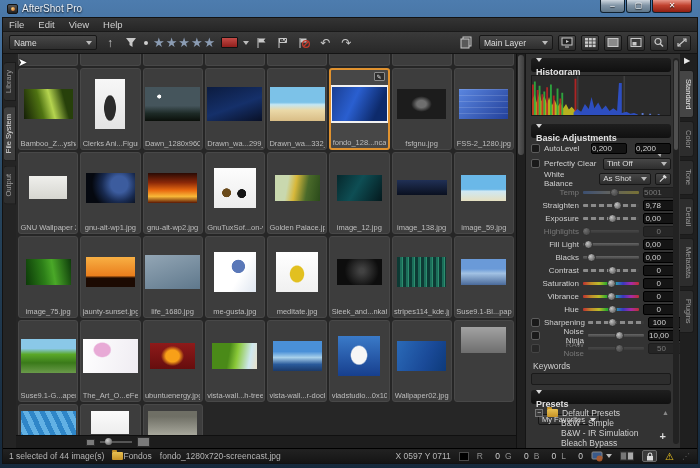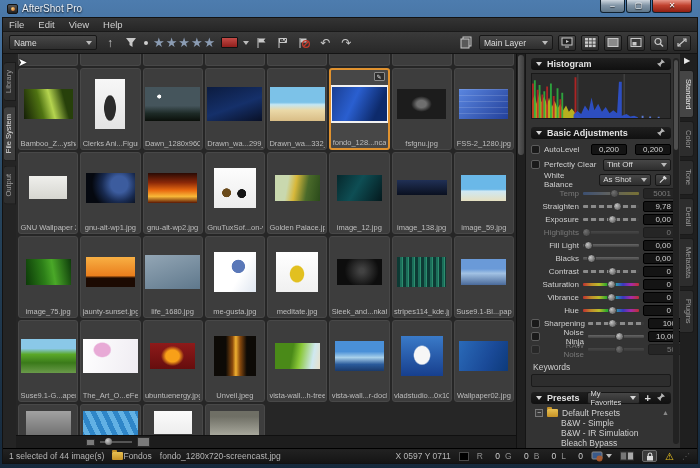--- a/index.html
+++ b/index.html
@@ -48,37 +48,37 @@
   .zoombar{height:13px;background:#1d1d1d;border-top:1px solid #101010;display:flex;align-items:center;padding-left:70px;gap:5px;}
   .zico{background:#7a7a7a;border:1px solid #2a2a2a;}
   .ztrack{width:32px;height:2px;background:#555;position:relative;}
   .zhandle{position:absolute;left:5px;top:-3px;width:7px;height:7px;border-radius:50%;background:radial-gradient(circle at 35% 35%,#cfcfcf,#7c7c7c 65%);}
   .gscroll{width:9px;background:#1f1f1f;border-left:1px solid #101010;position:relative;}
   .gthumb{position:absolute;top:1px;left:1px;width:6px;height:100px;background:linear-gradient(90deg,#5a5a5a,#3e3e3e);border-radius:3px;}
   
   .rpanel{width:155px;background:#333333;border-left:1px solid #151515;padding:4px 9px 0 5px;position:relative;display:flex;flex-direction:column;overflow:hidden;}
   .pscroll{position:absolute;right:1px;top:4px;bottom:4px;width:6px;background:#222;border-radius:3px;}
   .pthumb{position:absolute;top:2px;left:1px;width:4px;height:90px;background:#4f4f4f;border-radius:2px;}
-  .sechead{height:14px;background:linear-gradient(#1f1f1f,#101010);border-radius:3px;display:flex;align-items:center;padding:0 5px;gap:5px;color:#e2e2e2;font-size:9px;font-weight:bold;}
+  .sechead{height:14px;background:linear-gradient(#1f1f1f,#101010);border-radius:3px;display:flex;padding:0 5px;gap:5px;color:#e2e2e2;font-size:9px;font-weight:bold;flex-direction:column;}
   .sechead .caret{border-top-color:#d8d8d8;}
   .pin{margin-left:auto;}
   .hist{height:58px;margin:3px 0 8px 0;background:#2a2a2a;border:1px solid #191919;}
   .adj{display:flex;flex-direction:column;margin-top:3px;}
   .arow{height:13px;display:flex;align-items:center;gap:4px;font-size:8px;color:#cfcfcf;}
   .arow.tall{height:15px;}
   .arow.dim{opacity:.42;}
   .alabel{width:48px;text-align:right;flex:none;}
   .cb{width:9px;height:9px;background:#1a1a1a;border:1px solid #5c5c5c;border-radius:2px;flex:none;}
   .track{width:56px;height:3px;position:relative;flex:none;border-radius:1px;}
   .t-plain{background:linear-gradient(#666,#444);}
   .t-ticks{background:repeating-linear-gradient(90deg,#8a8a8a 0 5px,#383838 5px 8px);}
   .t-rainbow{background:linear-gradient(90deg,#c03030,#c08a2a,#bcbc2a,#2aa82a,#2aa8a8,#3838c0,#a82aa8,#c03030);}
   .t-temp{background:linear-gradient(90deg,#4a78c8,#9aa0a0 45%,#d8c838);}
   .handle{position:absolute;top:-3px;width:9px;height:9px;border-radius:50%;background:radial-gradient(circle at 35% 35%,#c4c4c4,#777 60%,#585858);border:1px solid #2e2e2e;margin-left:-4px;}
-  .vbox{width:36px;height:11px;background:#141414;border:1px solid #000;border-radius:2px;font-size:8px;color:#d2d2d2;text-align:right;padding-right:7px;line-height:10px;margin-left:auto;flex:none;}
+  .vbox{width:36px;height:11px;background:#141414;border:1px solid #000;border-radius:2px;font-size:8px;color:#d2d2d2;text-align:right;padding-right:17px;line-height:10px;margin-left:auto;flex:none;}
   .ddsm{background:linear-gradient(#474747,#2e2e2e);border:1px solid #171717;border-radius:2px;height:12px;display:flex;align-items:center;font-size:8px;color:#ddd;padding:0 3px;gap:3px;}
   .kw-label{font-size:8.5px;color:#cfcfcf;margin:6px 0 2px 2px;}
   .kw-box{height:16px;background:#2d2d2d;border:1px solid #1a1a1a;border-radius:2px;}
   .presets{margin-top:5px;}
   .plist{padding:3px 0 0 4px;font-size:8.5px;color:#d0d0d0;position:relative;}
   .prow{display:flex;align-items:center;gap:4px;height:11px;}
   .pitem{padding-left:26px;height:10px;line-height:10px;white-space:nowrap;}
   .exp{width:8px;height:8px;background:#3c3c3c;border:1px solid #777;color:#ddd;font-size:7px;line-height:6px;text-align:center;flex:none;}
   .folder{width:11px;height:8px;background:linear-gradient(#e8c052,#c69226);border-radius:1px;position:relative;flex:none;}
   .folder:before{content:"";position:absolute;top:-2px;left:0;width:5px;height:2px;background:#c69226;border-radius:1px 1px 0 0;}
@@ -333,24 +333,20 @@
             </div>
             <div class="cell">
               <div class="th sh-l" style="background: radial-gradient(13px 11px at 35% 32%, rgb(232, 170, 214) 0px, rgb(232, 170, 214) 60%, transparent 72%), linear-gradient(105deg, rgb(255, 255, 255), rgb(239, 236, 242));"></div>
               <div class="fn">The_Art_O...eFear.jpg</div>
             </div>
             <div class="cell">
               <div class="th sh-ls" style="background: radial-gradient(16px 14px, rgb(248, 160, 24) 0px, rgb(248, 160, 24) 42%, transparent 72%), linear-gradient(rgb(142, 26, 26), rgb(102, 13, 13));"></div>
               <div class="fn">ubuntuenergy.jpg</div>
             </div>
             <div class="cell">
-              <div class="th sh-s" style="background: linear-gradient(90deg, rgb(13, 10, 6) 0px, rgb(13, 10, 6) 28%, rgb(138, 74, 13) 44%, rgb(240, 176, 48) 52%, rgb(138, 74, 13) 62%, rgb(13, 10, 6) 78%);"></div>
-              <div class="fn">Unveil.jpeg</div>
-            </div>
-            <div class="cell">
               <div class="th sh-ls" style="background: linear-gradient(100deg, rgb(74, 138, 24) 0px, rgb(74, 138, 24) 38%, rgb(138, 200, 56) 55%, rgb(207, 232, 240) 82%, rgb(232, 224, 200));"></div>
               <div class="fn">vista-wall...h-tree.jpg</div>
             </div>
             <div class="cell">
               <div class="th sh-lm" style="background: linear-gradient(rgb(74, 144, 216) 0px, rgb(74, 144, 216) 35%, rgb(168, 208, 234) 55%, rgb(42, 90, 154) 78%, rgb(26, 58, 106));"></div>
               <div class="fn">vista-wall...r-dock.jpg</div>
             </div>
             <div class="cell">
               <div class="th sh-s" style="background: radial-gradient(13px 15px at 50% 48%, rgb(246, 246, 246) 0px, rgb(246, 246, 246) 58%, transparent 68%), linear-gradient(rgb(58, 122, 200), rgb(23, 63, 142));"></div>
               <div class="fn">vladstudio...0x1024.jpg</div>

